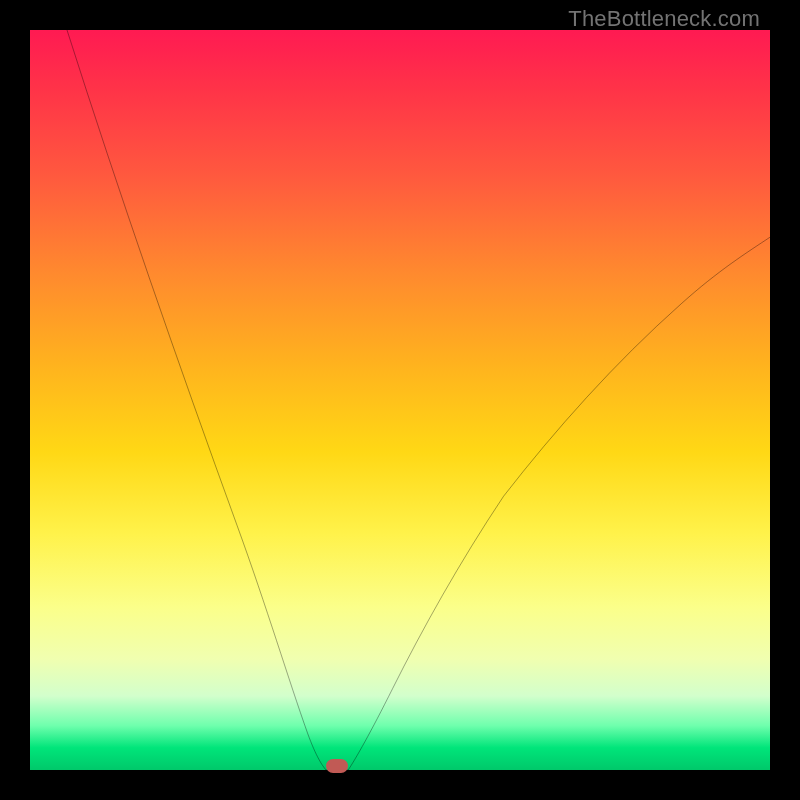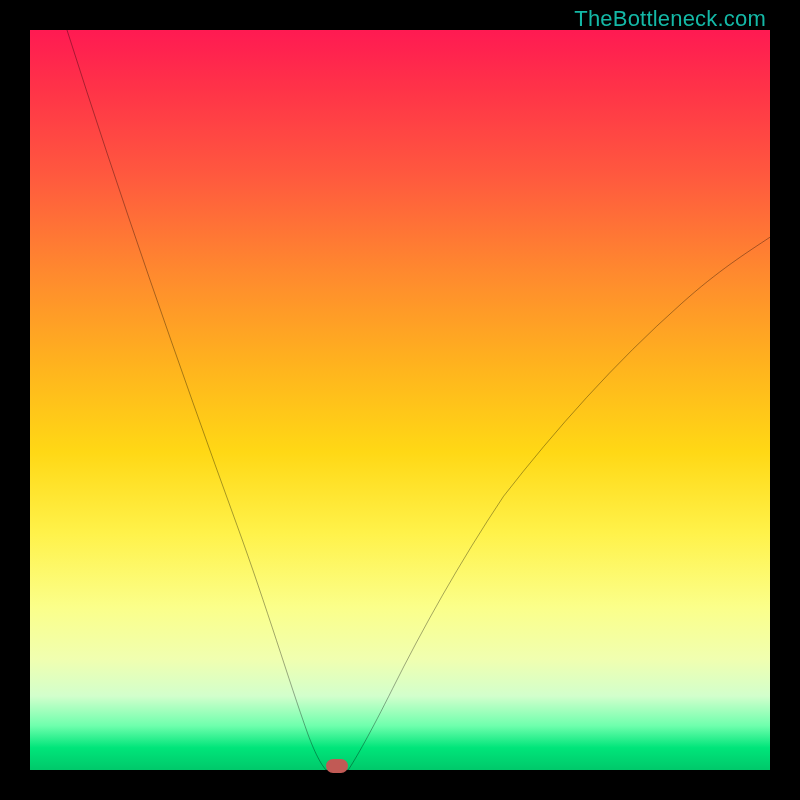--- a/index.html
+++ b/index.html
@@ -37,24 +37,24 @@
       #f0ffb0 85%,
       #d2ffcc 90%,
       #6fffad 94%,
       #00e57a 97%,
       #00c86a 100%
     );
   }
   .watermark {
     position: absolute;
     top: 6px;
-    right: 34px;
+    right: 40px;
     font-size: 22px;
     font-weight: 500;
-    color: #14b8a6;
+    color: #737373;
     letter-spacing: 0.2px;
     user-select: none;
   }
   svg.curve {
     position: absolute;
     left: 0;
     top: 0;
     width: 740px;
     height: 740px;
     overflow: visible;

